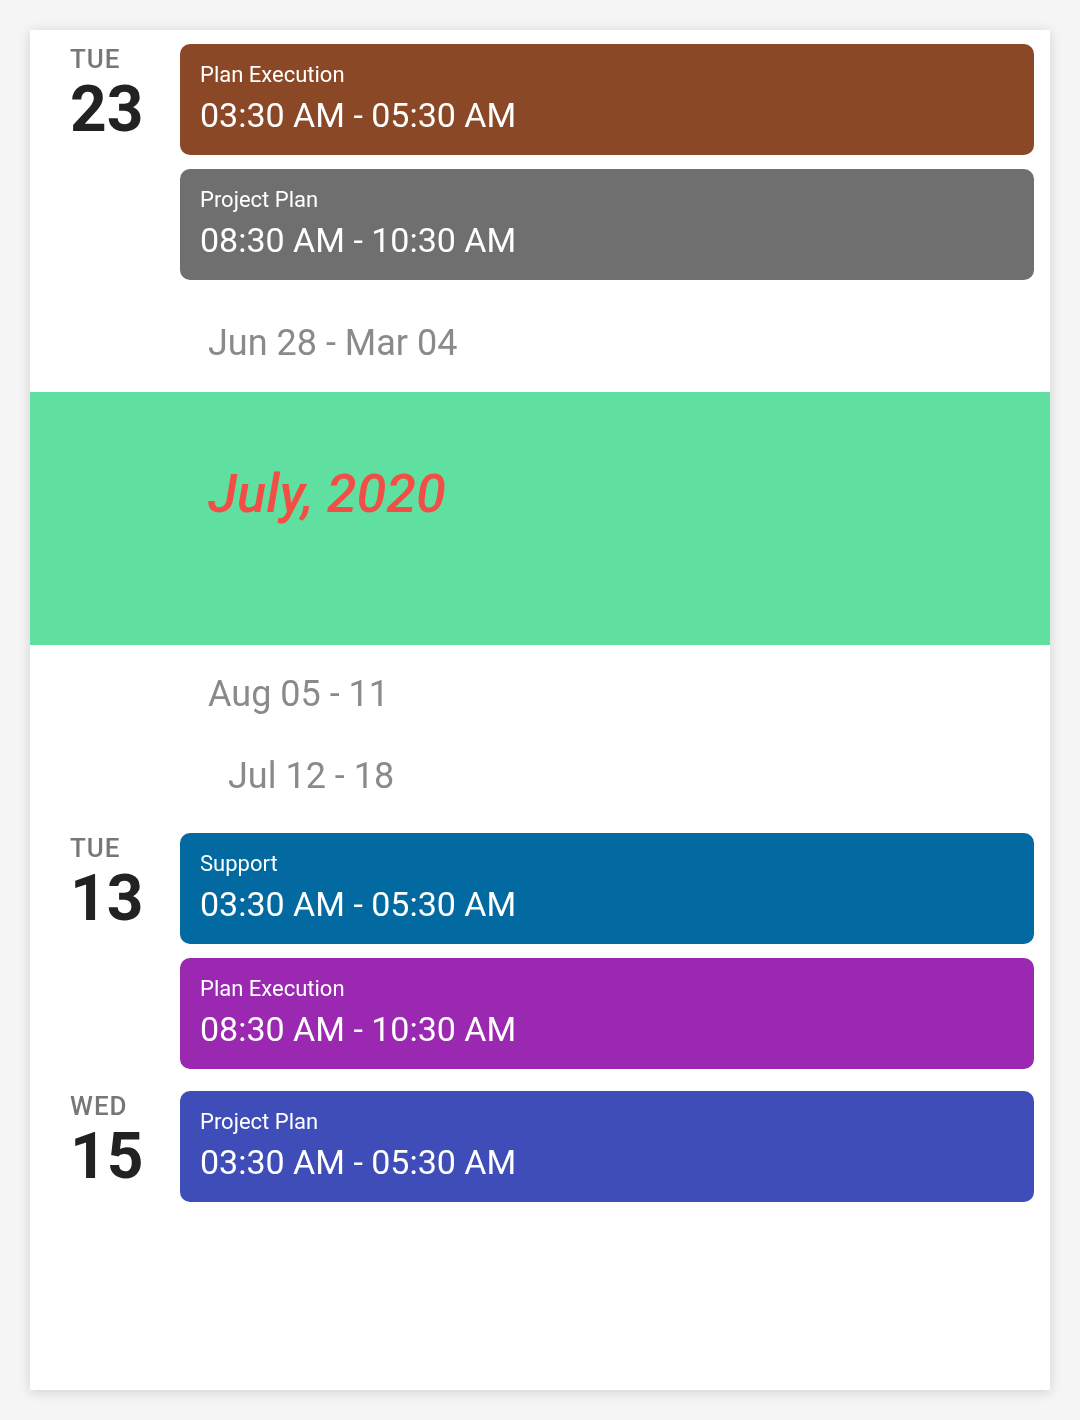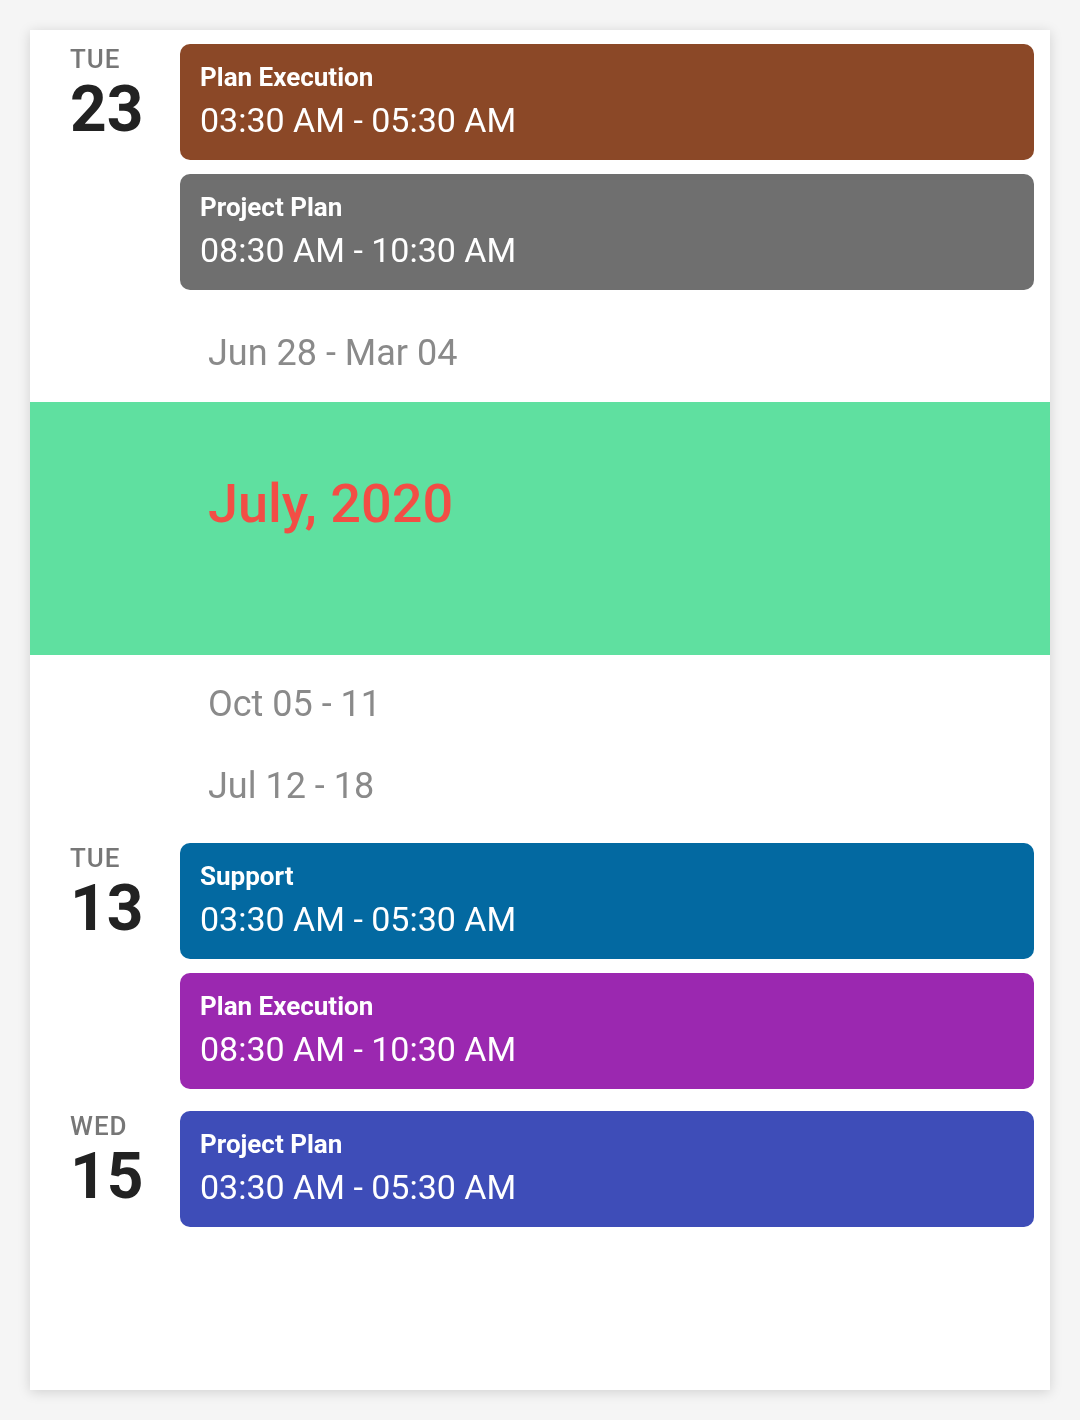--- a/index.html
+++ b/index.html
@@ -46,37 +46,38 @@
     flex: 1;
     padding-top: 8px;
   }
   .event {
     border-radius: 10px;
     padding: 18px 20px 20px 20px;
     margin-bottom: 14px;
     color: #fff;
   }
   .event-title {
-    font-size: 26px;
-    font-weight: 700;
+    font-size: 22px;
+    font-weight: 400;
   }
   .event-time {
     font-size: 34px;
     font-weight: 400;
     margin-top: 8px;
   }
   .week-label {
     color: #8a8a8a;
     font-size: 36px;
     font-weight: 400;
     padding: 28px 0 28px 178px;
   }
   .month-header {
     width: 100%;
     padding: 70px 0 120px 178px;
+    font-style: italic;
   }
   .month-title {
     font-size: 54px;
     font-weight: 500;
   }
 </style>
 </head>
 <body>
 
 <div class="card">
@@ -97,22 +98,22 @@
       </div>
     </div>
   </div>
 
   <div class="week-label">Jun 28 - Mar 04</div>
 
   <div class="month-header" style="background:#5FE0A0;color:#F24E45">
     <div class="month-title">July, 2020</div>
   </div>
 
-  <div class="week-label">Oct 05 - 11</div>
-  <div class="week-label" style="padding-top:12px;">Jul 12 - 18</div>
+  <div class="week-label">Aug 05 - 11</div>
+  <div class="week-label" style="padding-top:12px;margin-left:20px;">Jul 12 - 18</div>
 
   <div class="row">
     <div class="date-col">
       <div class="weekday">TUE</div>
       <div class="daynum">13</div>
     </div>
     <div class="events-col">
       <div class="event" style="background:#0369a1">
         <div class="event-title">Support</div>
         <div class="event-time">03:30 AM - 05:30 AM</div>

